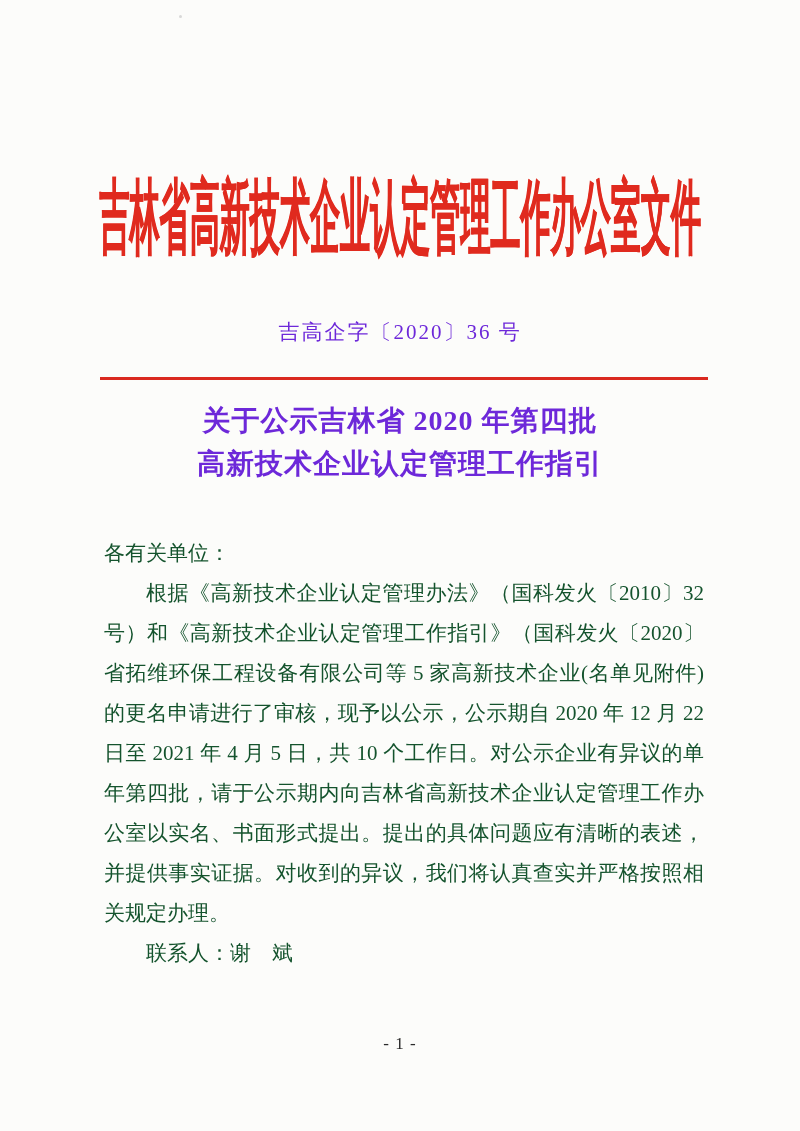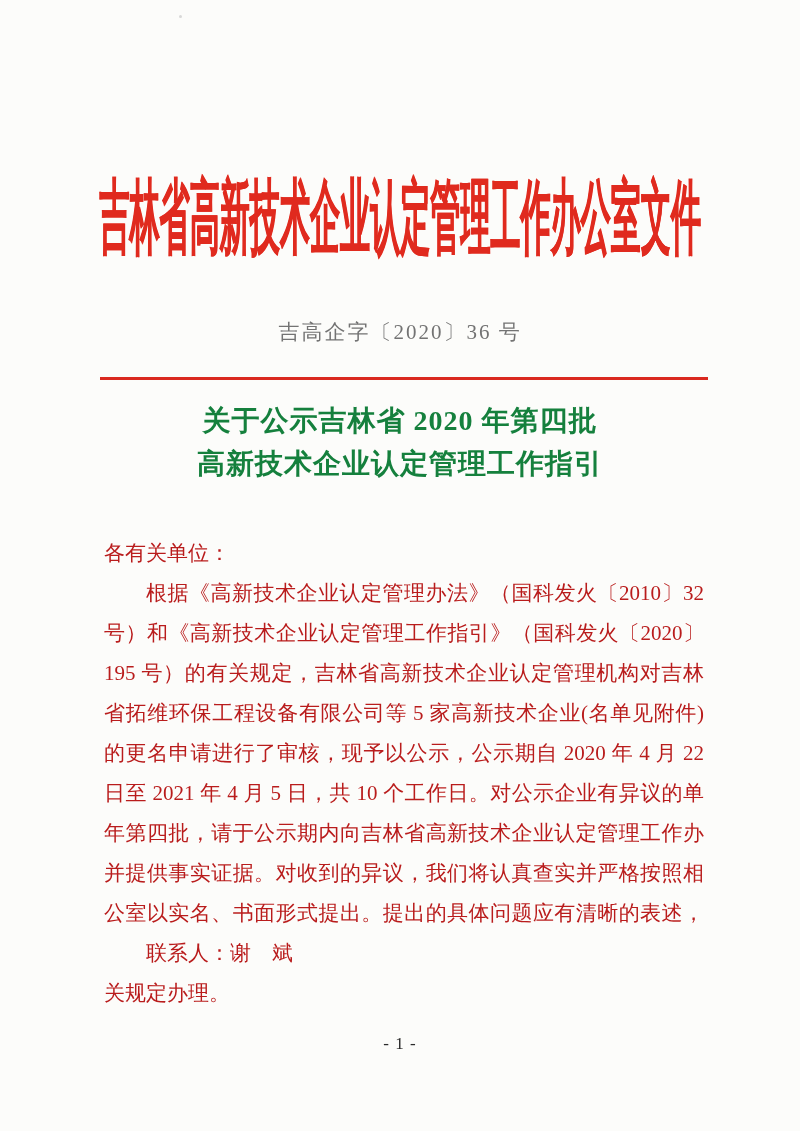--- a/index.html
+++ b/index.html
@@ -51,54 +51,54 @@
     text-shadow: 0.5px 0 0 #e02a1e;
   }
   
   .doc-number {
     position: absolute;
     top: 318px;
     left: 0;
     right: 0;
     text-align: center;
     font-size: 21px;
-    color: #737373;
+    color: #6d28d9;
     letter-spacing: 2px;
   }
   
   .red-rule {
     position: absolute;
     top: 377px;
     left: 100px;
     width: 608px;
     height: 3px;
     background: #da291f;
   }
   
   .title {
     position: absolute;
     top: 399px;
     left: 0;
     right: 0;
     text-align: center;
     font-size: 28px;
     font-weight: bold;
-    color: #15803d;
+    color: #6d28d9;
     line-height: 43px;
     letter-spacing: 1px;
   }
   
   .body-block {
     position: absolute;
     top: 533px;
     left: 104px;
     width: 600px;
     font-size: 21px;
     line-height: 40px;
-    color: #b91c1c;
+    color: #14532d;
   }
   .line {
     height: 40px;
     white-space: nowrap;
   }
   .line.justify {
     text-align: justify;
     text-align-last: justify;
     white-space: normal;
   }
@@ -134,26 +134,25 @@
 
   <div class="title">
     <div>关于公示吉林省 2020 年第四批</div>
     <div>高新技术企业认定管理工作指引</div>
   </div>
 
   <div class="body-block">
     <div class="line">各有关单位：</div>
     <div class="line justify indent">根据《高新技术企业认定管理办法》（国科发火〔2010〕32</div>
     <div class="line justify">号）和《高新技术企业认定管理工作指引》（国科发火〔2020〕</div>
-    <div class="line justify">195 号）的有关规定，吉林省高新技术企业认定管理机构对吉林</div>
     <div class="line justify">省拓维环保工程设备有限公司等 5 家高新技术企业(名单见附件)</div>
-    <div class="line justify">的更名申请进行了审核，现予以公示，公示期自 2020 年 4 月 22</div>
+    <div class="line justify">的更名申请进行了审核，现予以公示，公示期自 2020 年 12 月 22</div>
     <div class="line justify">日至 2021 年 4 月 5 日，共 10 个工作日。对公示企业有异议的单</div>
     <div class="line justify">年第四批，请于公示期内向吉林省高新技术企业认定管理工作办</div>
+    <div class="line justify">公室以实名、书面形式提出。提出的具体问题应有清晰的表述，</div>
     <div class="line justify">并提供事实证据。对收到的异议，我们将认真查实并严格按照相</div>
-    <div class="line justify">公室以实名、书面形式提出。提出的具体问题应有清晰的表述，</div>
+    <div class="line">关规定办理。</div>
     <div class="line indent">联系人：谢　斌</div>
-    <div class="line">关规定办理。</div>
   </div>
 
   <div class="footer">- 1 -</div>
 
 </div>
 
 </body></html>

